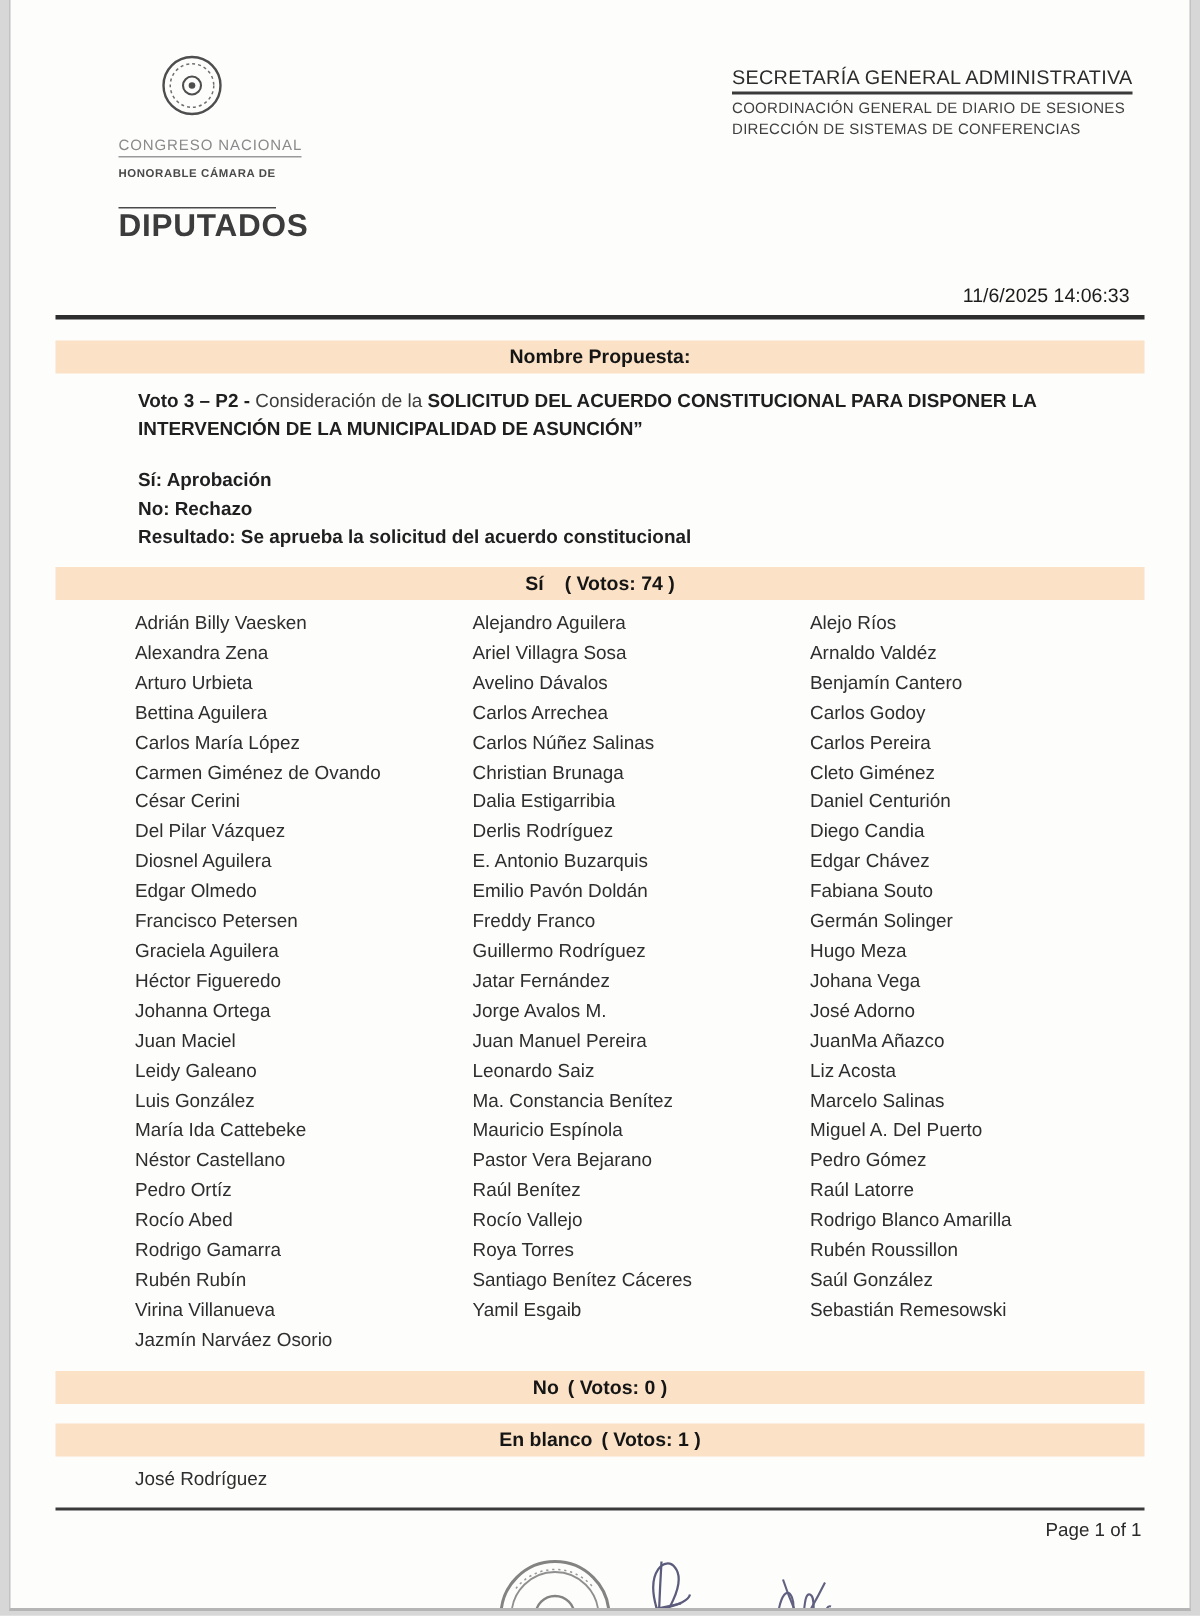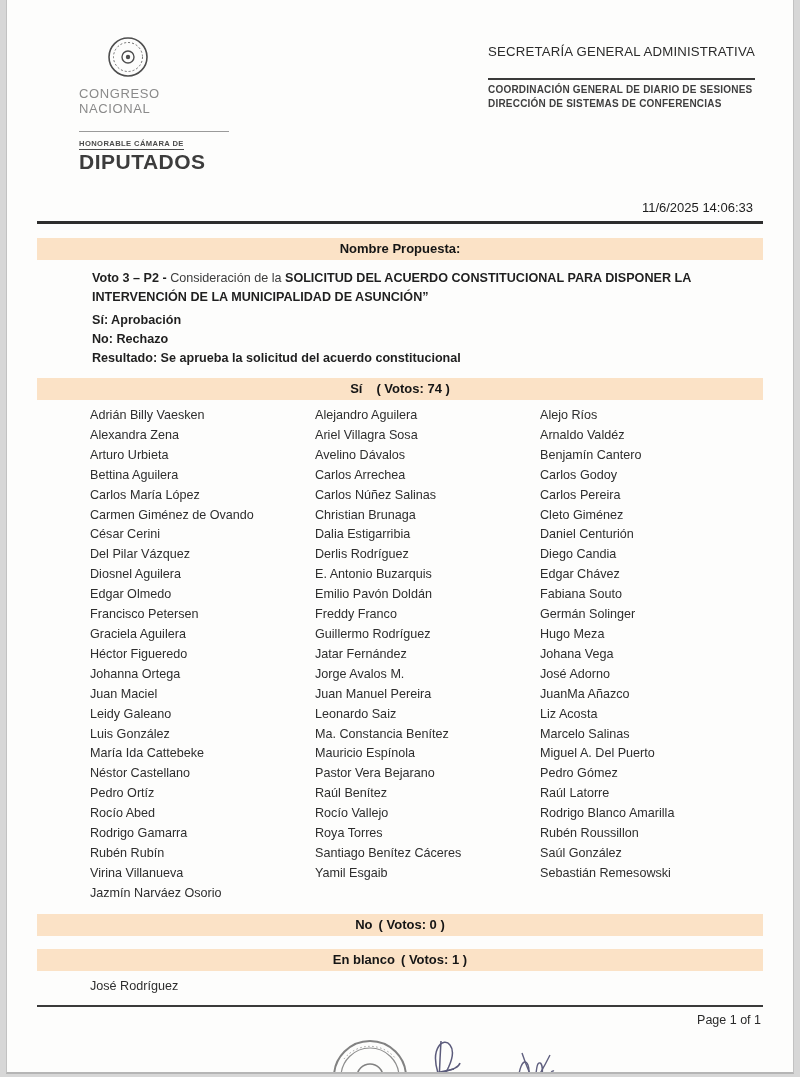--- a/index.html
+++ b/index.html
@@ -7,38 +7,38 @@
   .page {
     position:absolute; left:6px; right:6px; top:0; bottom:3px;
     background:#fdfdfc; border-left:1px solid #c2c2c2; border-right:1px solid #c2c2c2;
     border-bottom:2px solid #b5b5b5;
     padding:34px 30px 0 30px; overflow:hidden;
   }
   
   .hdr { display:flex; justify-content:space-between; align-items:flex-start; }
   .logo { margin-left:42px; margin-top:2px; width:150px; text-align:left; }
   .seal-wrap { margin-left:28px; margin-bottom:4px; }
-  .logo-l1 { font-size:13px; color:#8a8a8a; letter-spacing:.6px; border-bottom:1px solid #9a9a9a; padding-bottom:15px; display:inline-block; }
-  .logo-l2 { font-size:7.6px; font-weight:bold; color:#4a4a4a; letter-spacing:.4px; border-bottom:1px solid #4a4a4a; padding-bottom:1px; display:inline-block; margin-top:2px; }
+  .logo-l1 { font-size:10px; color:#8a8a8a; letter-spacing:.6px; border-bottom:1px solid #9a9a9a; padding-bottom:1px; display:inline-block; }
+  .logo-l2 { font-size:7.6px; font-weight:bold; color:#4a4a4a; letter-spacing:.4px; border-bottom:1px solid #4a4a4a; padding-bottom:18px; display:inline-block; margin-top:2px; }
   .logo-l3 { font-size:21px; font-weight:bold; color:#3c3c3c; letter-spacing:.5px; margin-top:0px; }
   .hdr-right { text-align:left; margin-top:10px; margin-right:8px; }
-  .hdr-r1 { font-size:13.2px; color:#2b2b2b; letter-spacing:.2px; border-bottom:2px solid #3a3a3a; padding-bottom:19px; margin-bottom:3px; font-weight:500; }
-  .hdr-r2 { font-size:10px; font-weight:bold; color:#3f3f3f; letter-spacing:.2px; line-height:14px; }
+  .hdr-r1 { font-size:13.2px; color:#2b2b2b; letter-spacing:.2px; border-bottom:2px solid #3a3a3a; padding-bottom:2px; margin-bottom:3px; font-weight:500; }
+  .hdr-r2 { font-size:10px; font-weight:normal; color:#3f3f3f; letter-spacing:.2px; line-height:14px; }
   .timestamp { text-align:right; font-size:13px; font-weight:400; color:#1c1c1c; margin:26px 10px 6px 0; }
   .rule-main { height:3px; background:#2d2d2d; margin-bottom:14px; }
   .rule-thin { height:2px; background:#3a3a3a; margin-top:8px; }
   
   .bar { background:#fbe2c6; padding:3px 9px 4px 9px; font-size:13px; font-weight:bold; color:#151515; margin-top:0;text-align:center; }
   .bar .votes { margin-left:14px; }
   .bar.tight .votes { margin-left:6px; }
   
   .proposal { margin:9px 20px 0 55px; font-size:12.6px; line-height:19px; color:#1f1f1f; }
   .proposal .b { font-weight:bold; }
   .proposal .n { font-weight:normal; color:#3c3c3c; }
-  .meanings { margin:4px 0 10px 55px; font-size:12.6px; font-weight:bold; color:#1f1f1f; line-height:19px; }
+  .meanings { margin:15px 0 10px 55px; font-size:12.6px; font-weight:bold; color:#1f1f1f; line-height:19px; }
   
   .names-grid { margin:6px 0 10px 53px; display:grid; grid-template-columns:225px 225px 225px; }
   .name-cell { font-size:12.6px; color:#2e2e2e; line-height:19.9px; white-space:nowrap; }
   .blank-names { margin:6px 0 4px 53px; }
   .gap-md { height:13px; }
   .page-label { text-align:right; font-size:12.5px; color:#2a2a2a; margin:6px 2px 0 0; }
   
   .sig-area { position:relative; height:150px; margin-top:8px; }
   .sig-svg { position:absolute; left:255px; top:0; }
 </style>

